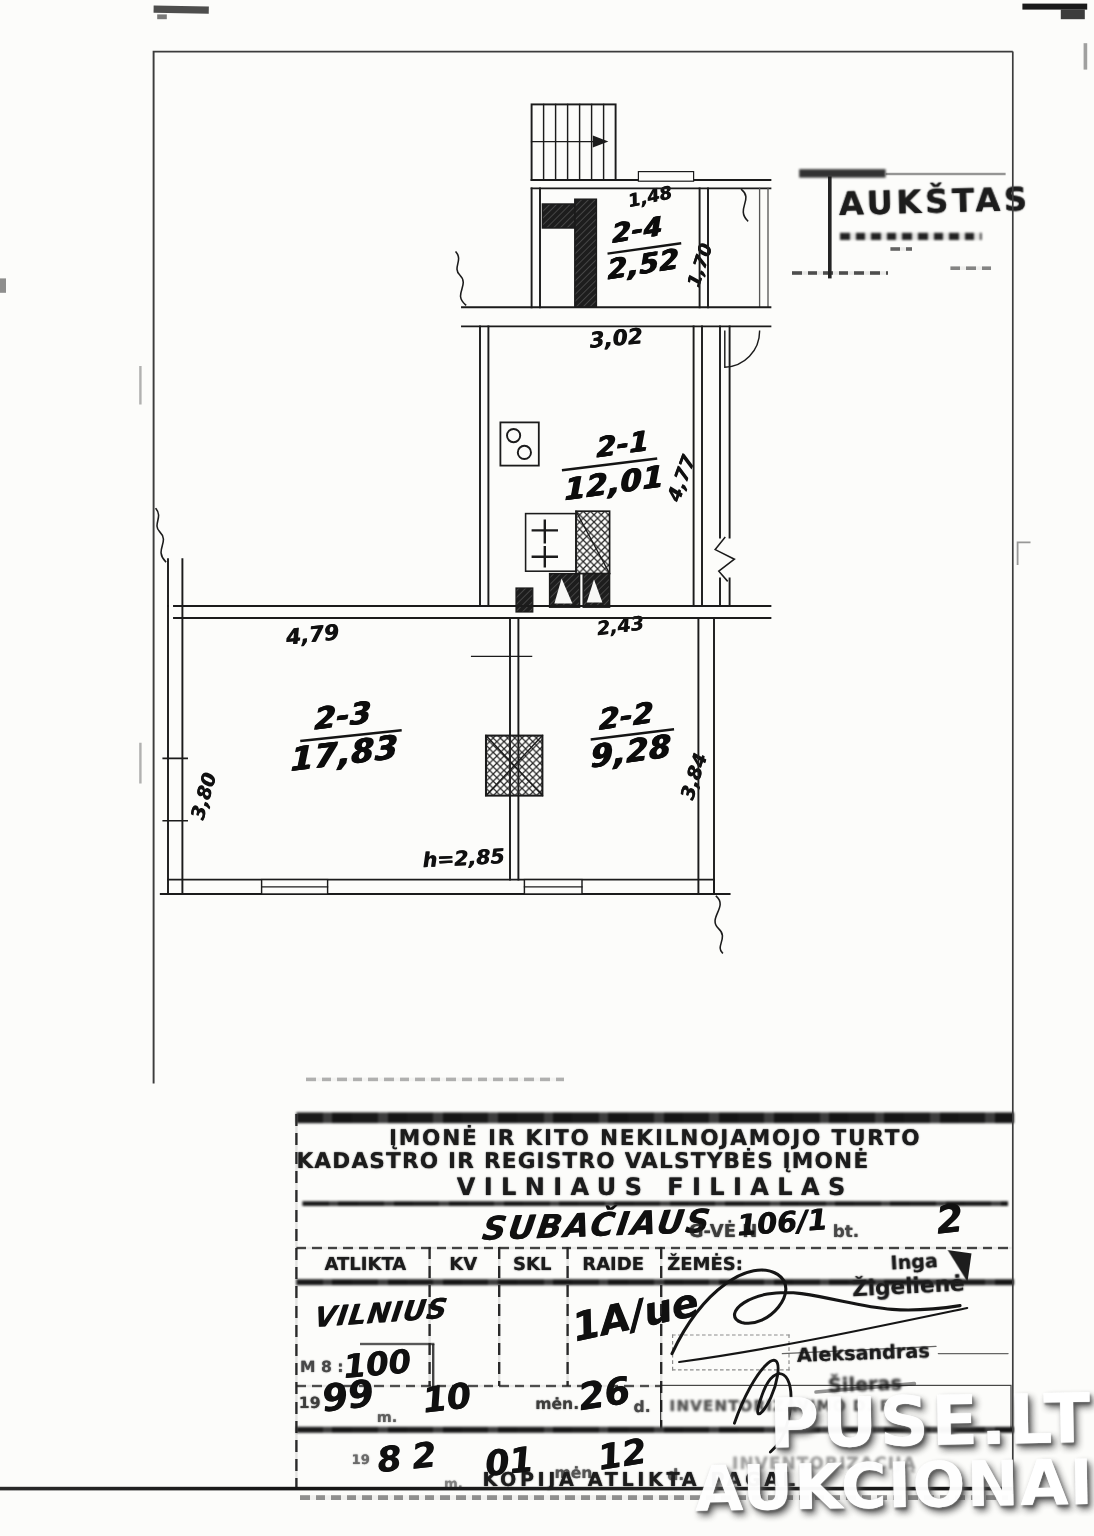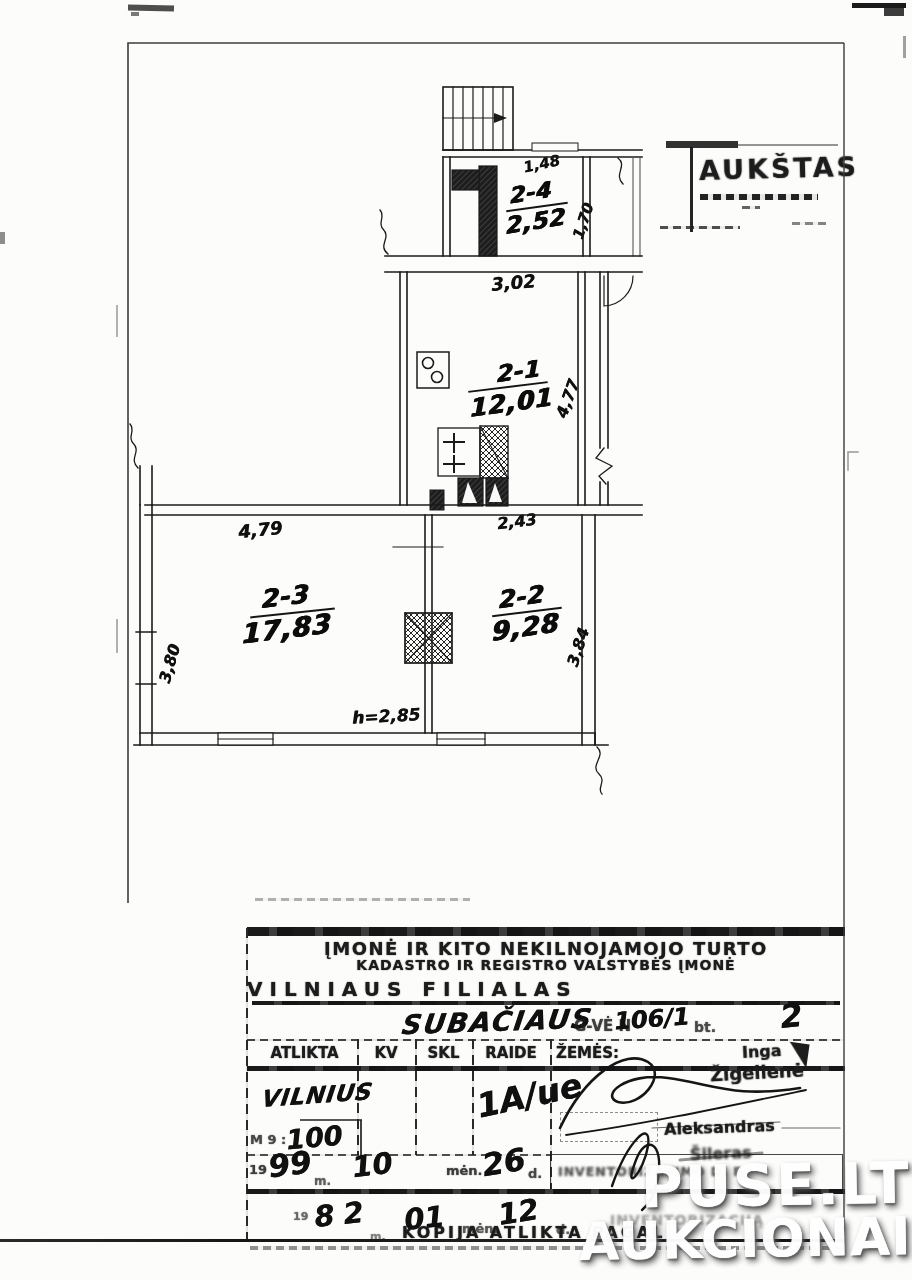--- a/index.html
+++ b/index.html
@@ -156,22 +156,22 @@
 <div class="abs dash smear" style="left:700px;top:194px;width:118px;height:6px;z-index:2"></div>
 <div class="abs dash" style="left:742px;top:206px;width:18px;height:3px;opacity:.7;z-index:2"></div>
 <div class="abs dash" style="left:660px;top:226px;width:80px;height:3px;opacity:.8;z-index:2"></div>
 <div class="abs dash" style="left:792px;top:222px;width:34px;height:3px;opacity:.55;z-index:2"></div>
 
 <div class="abs thickline smear" style="left:247px;top:927px;width:598px;height:9px;z-index:2"></div>
 <div class="abs vdash" style="left:246px;top:928px;width:2px;height:313px;z-index:2"></div>
 <div class="abs dash" style="left:255px;top:898px;width:215px;height:3px;opacity:.35;z-index:2"></div>
 
 <div class="abs print" style="left:247px;top:938px;width:598px;text-align:center;font-size:18px;letter-spacing:1.5px;z-index:3">ĮMONĖ IR KITO NEKILNOJAMOJO TURTO</div>
-<div class="abs print" style="left:247px;top:957px;width:598px;text-align:center;font-size:14px;letter-spacing:1px;z-index:3">KADASTRO IR REGISTRO VALSTYBĖS ĮMONĖ</div>
-<div class="abs print" style="left:247px;top:977px;width:598px;font-size:20px;letter-spacing:7px;z-index:3">VILNIAUS FILIALAS</div>
+<div class="abs print" style="left:247px;top:957px;width:598px;font-size:18px;letter-spacing:1px;z-index:3">KADASTRO IR REGISTRO VALSTYBĖS ĮMONĖ</div>
+<div class="abs print" style="left:247px;top:977px;width:598px;text-align:center;font-size:20px;letter-spacing:7px;z-index:3">VILNIAUS FILIALAS</div>
 <div class="abs thickline smear" style="left:252px;top:1001px;width:588px;height:4px;z-index:2"></div>
 
 <div class="abs hand" style="left:402px;top:1006px;font-size:27px;letter-spacing:2px;transform:rotate(-2deg) skewX(-10deg);z-index:3">SUBAČIAUS</div>
 <div class="abs print" style="left:574px;top:1017px;font-size:15px;opacity:.85;z-index:3">G-VĖ N</div>
 <div class="abs hand" style="left:614px;top:1005px;font-size:24px;transform:rotate(-4deg);z-index:3">106/1</div>
 <div class="abs print" style="left:694px;top:1019px;font-size:14px;opacity:.8;z-index:3">bt.</div>
 <div class="abs hand" style="left:780px;top:997px;font-size:32px;transform:rotate(-6deg);z-index:3">2</div>
 
 <div class="abs dash" style="left:247px;top:1039px;width:596px;height:2px;opacity:.85;z-index:2"></div>
 <div class="abs print" style="left:252px;top:1044px;width:105px;text-align:center;font-size:15px;z-index:3">ATLIKTA</div>
@@ -189,21 +189,21 @@
 <div class="abs print" style="left:710px;top:1062px;font-size:18px;transform:rotate(-3deg);z-index:3">Žigelienė</div>
 <div class="abs" style="left:788px;top:1043px;width:0;height:0;border-left:20px solid transparent;border-top:24px solid #1d1d1d;transform:rotate(8deg);filter:blur(.6px);z-index:3"></div>
 
 <div class="abs hand" style="left:262px;top:1082px;font-size:23px;letter-spacing:1px;transform:rotate(-4deg) skewX(-12deg);z-index:3">VILNIUS</div>
 <div class="abs hand" style="left:476px;top:1076px;font-size:33px;transform:rotate(-12deg);z-index:3">1A/ue</div>
 <div class="abs" style="left:560px;top:1112px;width:96px;height:28px;border:1.5px dashed rgba(30,30,30,.5);z-index:2"></div>
 
 <div class="abs print" style="left:664px;top:1118px;font-size:16px;transform:rotate(-2deg);z-index:3">Aleksandras</div>
 <div class="abs print" style="left:690px;top:1144px;font-size:16px;transform:rotate(-2deg);filter:blur(1px);opacity:.85;z-index:3">Šileras</div>
 
-<div class="abs print" style="left:250px;top:1132px;font-size:13px;opacity:.8;z-index:3">M 9 :</div>
+<div class="abs print" style="left:250px;top:1132px;font-size:13px;opacity:.8;z-index:3">M 8 :</div>
 <div class="abs hand" style="left:286px;top:1122px;font-size:27px;transform:rotate(-5deg);z-index:3">100</div>
 <div class="abs" style="left:360px;top:1120px;width:2px;height:38px;background:#222;opacity:.85;z-index:2"></div>
 <div class="abs" style="left:300px;top:1119px;width:62px;height:2px;background:#222;opacity:.75;z-index:2"></div>
 
 <div class="abs dash" style="left:247px;top:1154px;width:303px;height:2px;opacity:.8;z-index:2"></div>
 <div class="abs print" style="left:249px;top:1162px;font-size:13px;opacity:.85;z-index:3">19</div>
 <div class="abs hand" style="left:268px;top:1146px;font-size:31px;transform:rotate(-7deg);z-index:3">99</div>
 <div class="abs print" style="left:314px;top:1174px;font-size:12px;opacity:.7;z-index:3">m.</div>
 <div class="abs hand" style="left:352px;top:1148px;font-size:29px;transform:rotate(-7deg);z-index:3">10</div>
 <div class="abs print" style="left:446px;top:1163px;font-size:13px;opacity:.85;z-index:3">mėn.</div>

